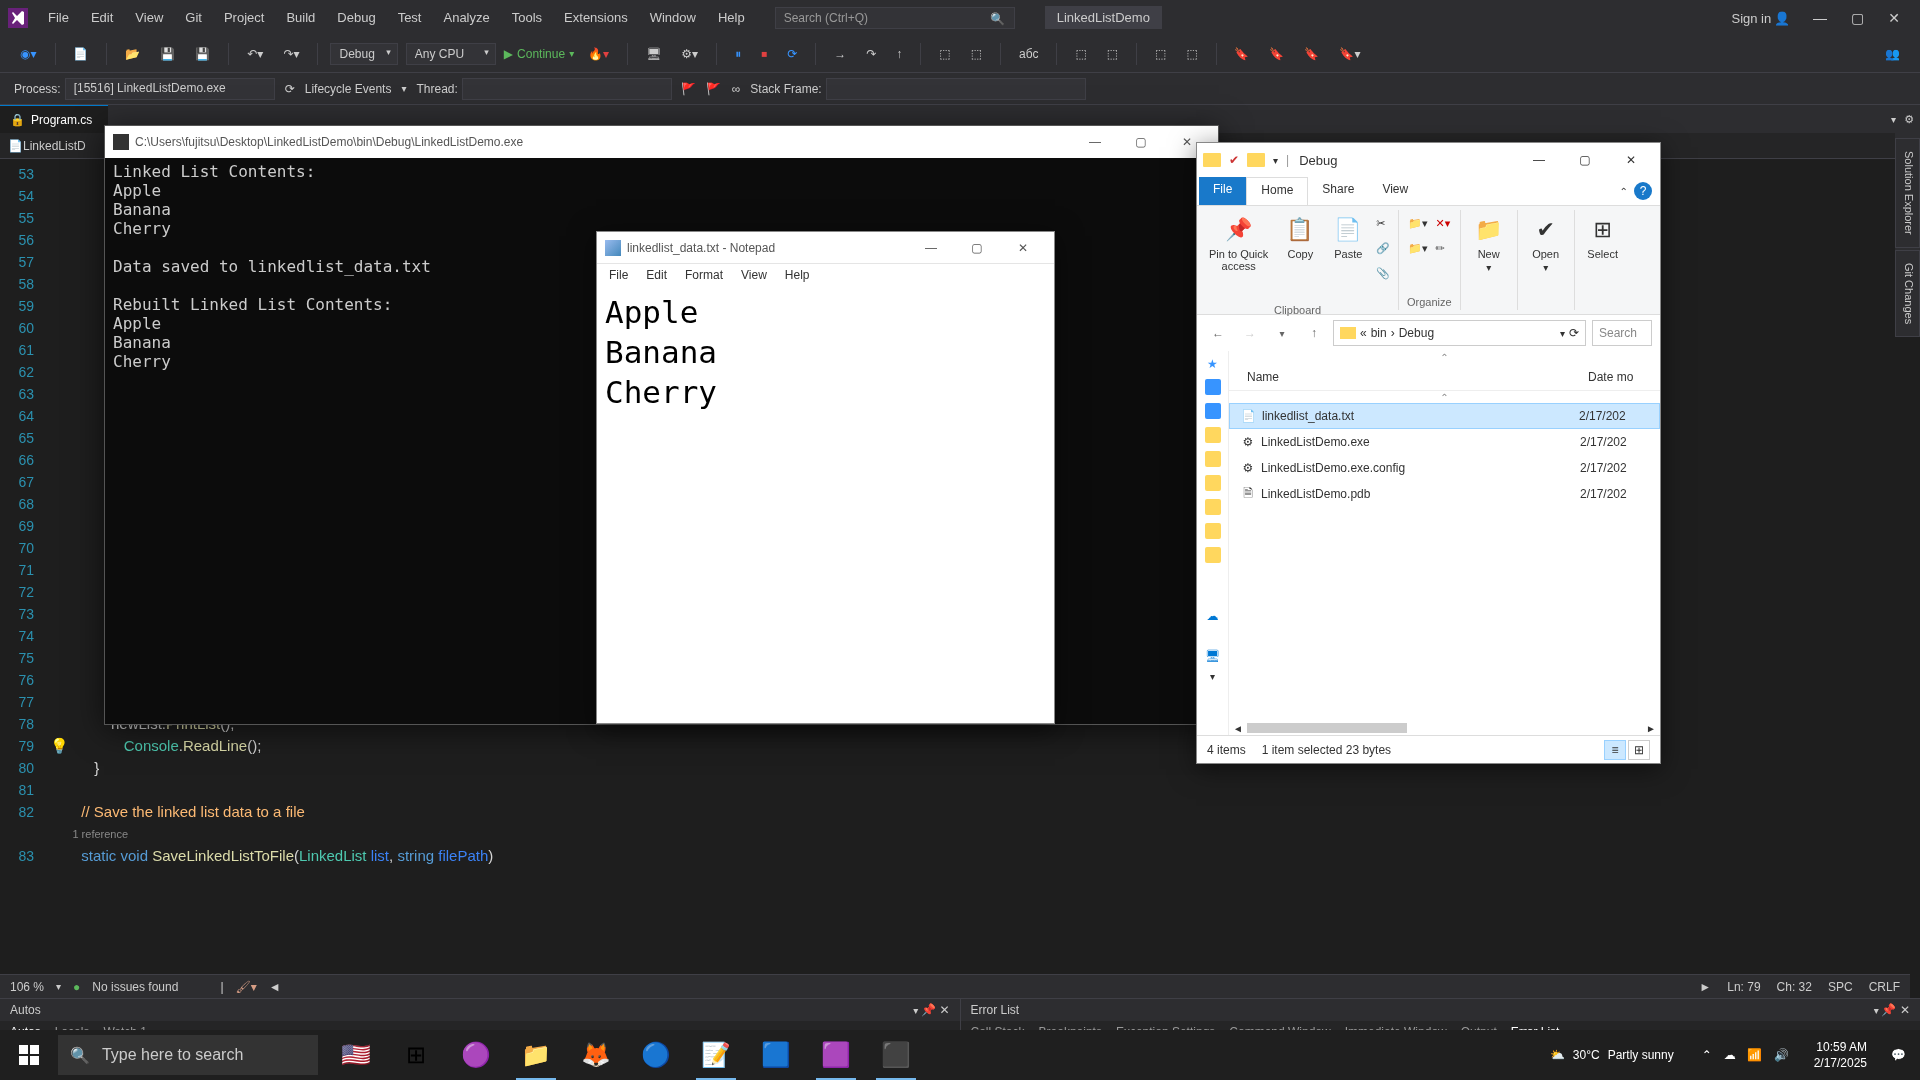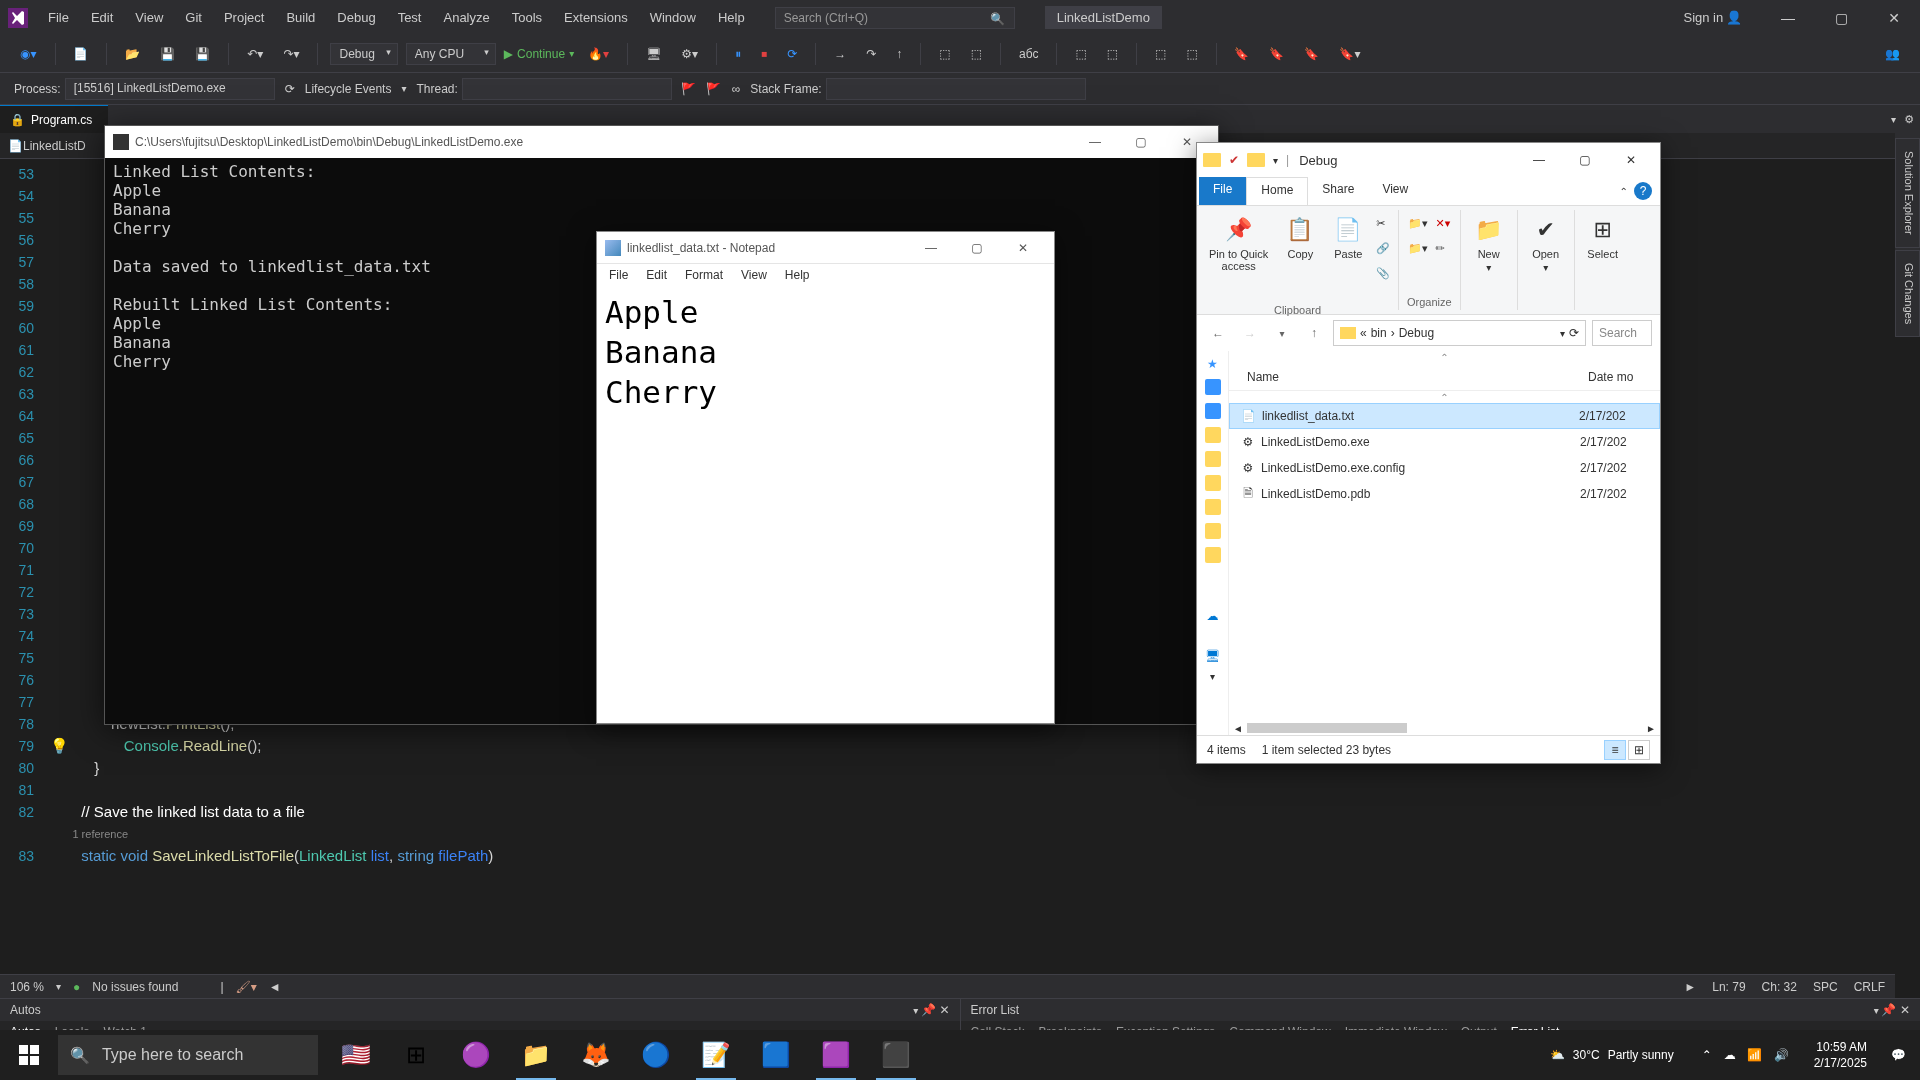--- a/index.html
+++ b/index.html
@@ -7,21 +7,21 @@
 
 
 .vs-window { width: 100%; height: 100%; background: #2d2d30; display: flex; flex-direction: column; }
 .vs-titlebar { height: 35px; background: #2d2d30; display: flex; align-items: center; padding: 0 8px; font-size: 13px; color: #ccc; }
 .vs-logo { width: 20px; height: 20px; background: #68217a; margin-right: 10px; display: flex; align-items: center; justify-content: center; }
 .vs-menu { display: flex; gap: 2px; }
 .vs-menu-item { padding: 4px 10px; cursor: pointer; }
 .vs-search { margin-left: 20px; background: #333337; border: 1px solid #3f3f46; padding: 3px 28px 3px 8px; width: 240px; position: relative; color: #999; font-size: 12px; }
 .vs-search-icon { position: absolute; right: 8px; top: 4px; }
 .vs-solution-name { margin-left: 30px; padding: 4px 12px; background: #3f3f46; }
-.vs-titlebar-right { margin-left: auto; display: flex; align-items: center; gap: 16px; }
+.vs-titlebar-right { margin-left: auto; display: flex; align-items: flex-end; gap: 0; }
 .vs-signin { padding: 4px 10px; }
 .vs-winbtn { padding: 4px 12px; font-size: 14px; }
 
 .vs-toolbar { height: 38px; background: #2d2d30; border-bottom: 1px solid #3f3f46; display: flex; align-items: center; padding: 0 14px; gap: 8px; font-size: 12px; color: #ccc; }
 .vs-toolbar .sep { width: 1px; height: 22px; background: #3f3f46; margin: 0 4px; }
 .vs-toolbar .dd { background: #333337; border: 1px solid #3f3f46; padding: 3px 22px 3px 8px; position: relative; }
 .vs-toolbar .dd::after { content: "▾"; position: absolute; right: 6px; font-size: 9px; }
 .vs-toolbar .btn { padding: 3px 6px; }
 .vs-toolbar .continue { color: #5cb85c; display: flex; align-items: center; gap: 4px; }
 
@@ -48,25 +48,25 @@
 .vs-statusbar .right { display: flex; align-items: center; gap: 16px; }
 
 
 .editor-content { position: absolute; left: 10px; top: 30px; font-family: Consolas, monospace; font-size: 15px; color: #d4d4d4; line-height: 22px; }
 .editor-nav-bar { position: absolute; left: 0; top: 0; height: 26px; width: 100%; background: #252526; border-bottom: 1px solid #3f3f46; display: flex; align-items: center; padding: 0 8px; font-size: 12px; color: #ccc; }
 .code-line { display: flex; align-items: baseline; }
 .lineno { width: 38px; text-align: right; color: #2b91af; padding-right: 14px; font-size: 14px; }
 .code { white-space: pre; }
 .kw { color: #569cd6; }
 .cl { color: #4ec9b0; }
-.com { color: #ffffff; }
+.com { color: #fdba74; }
 .mth { color: #dcdcaa; }
 .param { color: #3b82f6; }
 .gutter-green { border-left: 3px solid #5cb85c; }
-.info-bar { position: absolute; bottom: 0; left: 0; right: 25px; height: 24px; background: #2d2d30; border-top: 1px solid #3f3f46; display: flex; align-items: center; padding: 0 10px; font-size: 12px; color: #ccc; justify-content: space-between; }
+.info-bar { position: absolute; bottom: 0; left: 0; right: 10px; height: 24px; background: #2d2d30; border-top: 1px solid #3f3f46; display: flex; align-items: center; padding: 0 10px; font-size: 12px; color: #ccc; justify-content: space-between; }
 .info-bar .left { display: flex; align-items: center; gap: 12px; }
 .info-bar .right { display: flex; align-items: center; gap: 16px; }
 
 
 .console-window { position: absolute; left: 104px; top: 125px; width: 1115px; height: 600px; background: #0c0c0c; border: 1px solid #555; box-shadow: 0 5px 30px rgba(0,0,0,0.6); }
 .console-titlebar { height: 32px; background: #fff; display: flex; align-items: center; padding: 0 8px; font-size: 12px; color: #555; }
 .console-titlebar .icon { width: 16px; height: 16px; background: #333; margin-right: 6px; }
 .console-titlebar-btns { margin-left: auto; display: flex; }
 .console-titlebar-btns .btn { width: 46px; height: 32px; display: flex; align-items: center; justify-content: center; color: #555; }
 .console-content { font-family: Consolas, monospace; font-size: 16px; color: #ccc; padding: 4px 8px; line-height: 19px; white-space: pre; }

